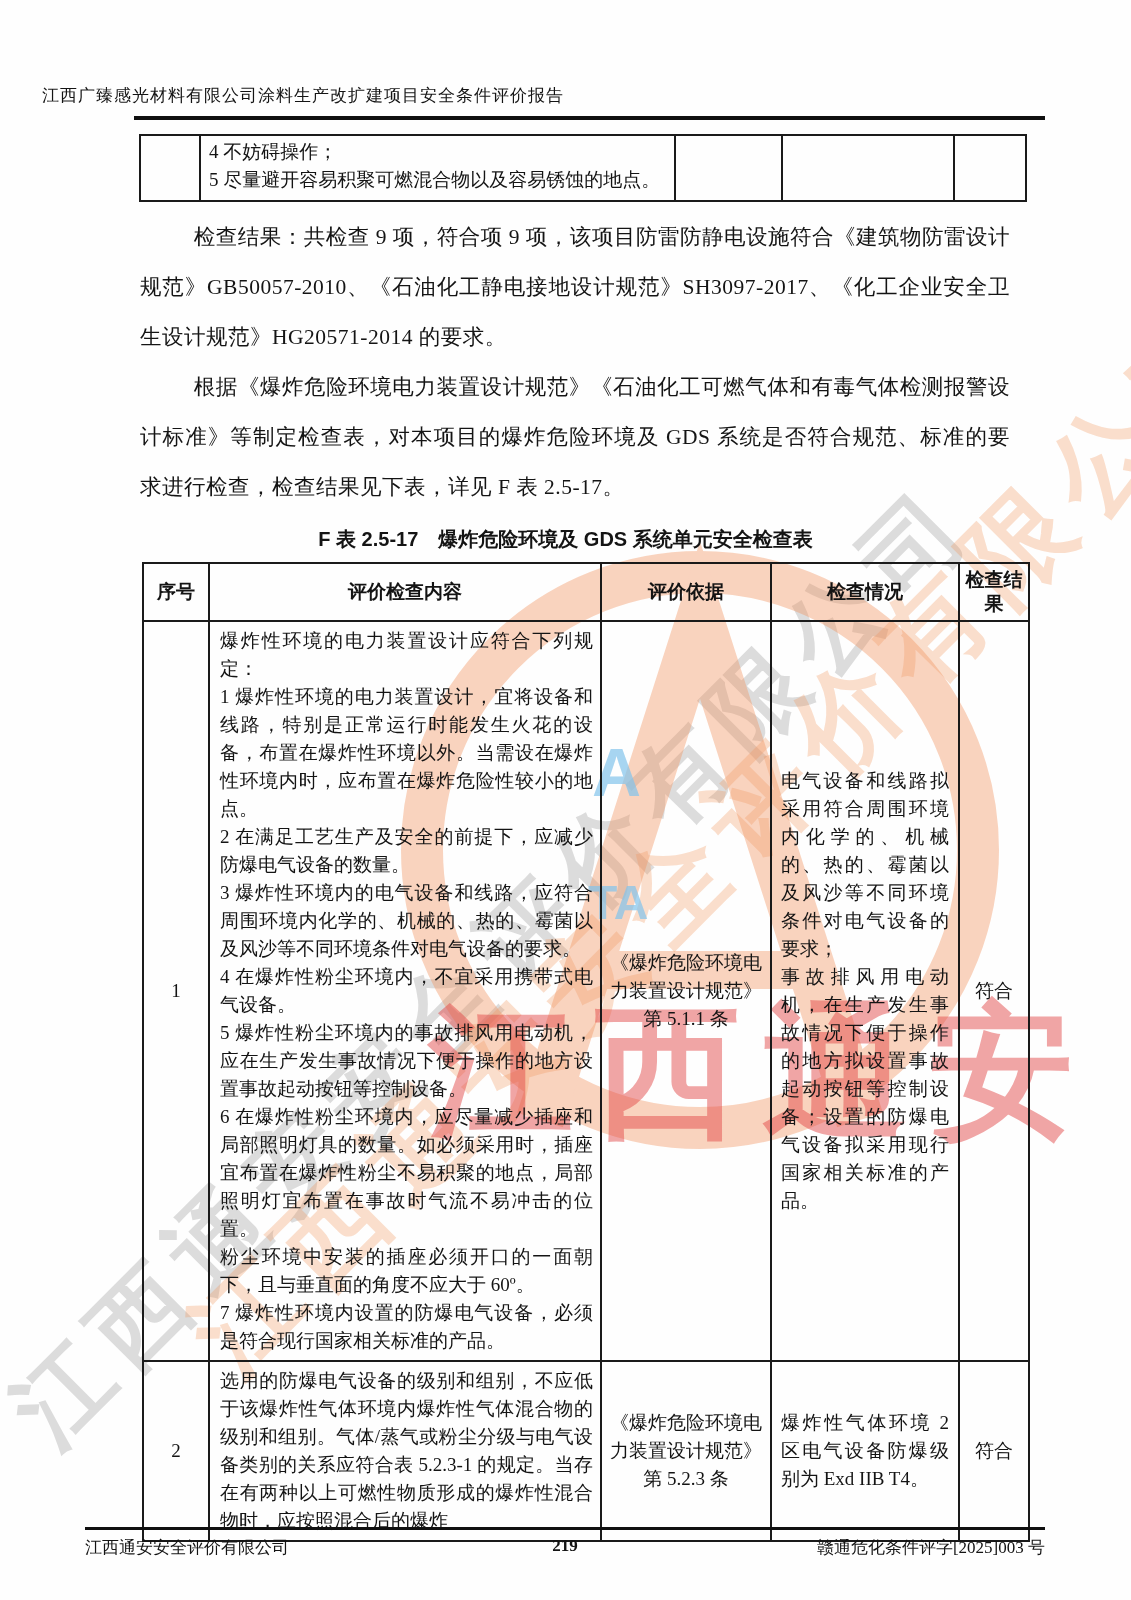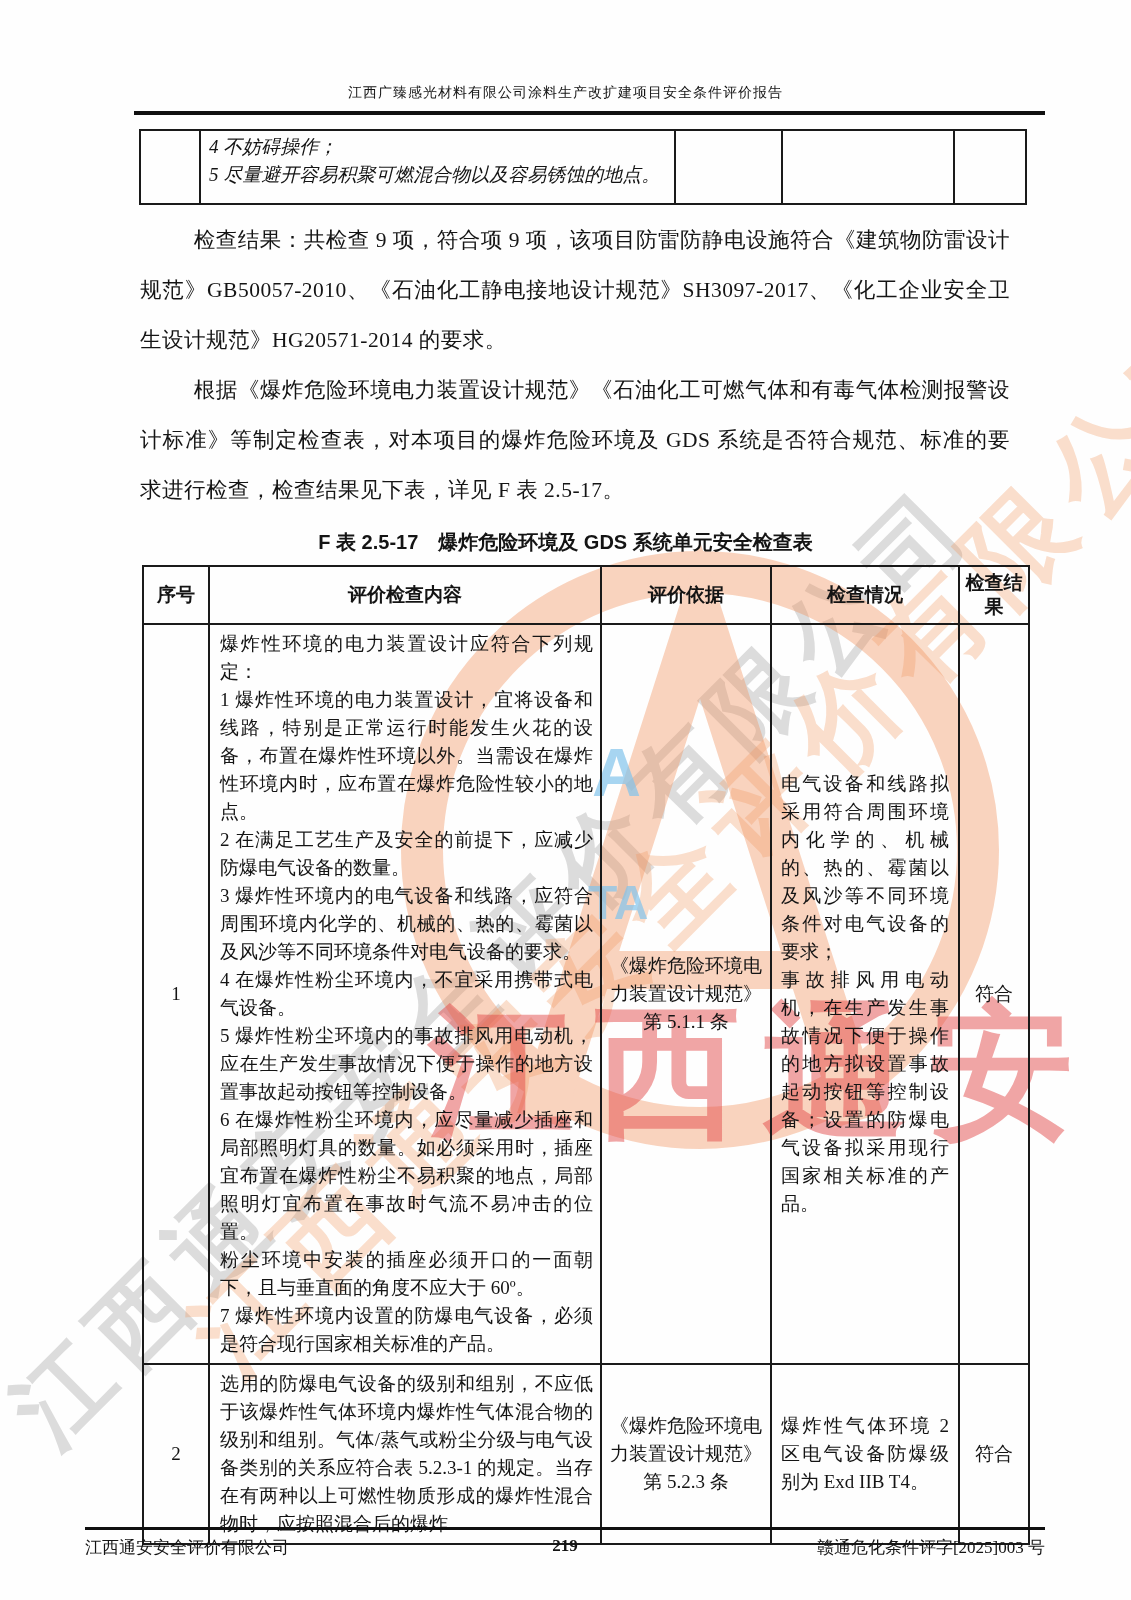--- a/index.html
+++ b/index.html
@@ -23,28 +23,28 @@
                 color:rgba(130,195,235,0.70); font-family:"Liberation Sans",sans-serif; line-height:1;}
   .wm-blue-ta { position:absolute; left:588px; top:846px; font-size:48px; font-weight:bold;
                 color:rgba(130,195,235,0.70); font-family:"Liberation Sans",sans-serif; line-height:1;margin-top:33px;}
   .wm-red {
     position:absolute; left:428px; top:985px; font-size:145px; font-weight:bold;
     letter-spacing:22px; line-height:1.2; color:rgba(225,70,70,0.48);
     font-family:"Liberation Sans","DejaVu Sans",sans-serif; white-space:nowrap;
   }
   
   .content { position:relative; z-index:1; }
-  .doc-header { padding-top:84px; text-align:center; font-size:14px; letter-spacing:1px; }
+  .doc-header { padding-top:84px; text-align:left; font-size:17px; letter-spacing:1px;padding-left:42px; }
   .header-rule { margin:9px 0 0 134px; width:911px; height:4px; background:#101010; }
 
   table { border-collapse:collapse; table-layout:fixed; }
   td,th { border:2px solid #1a1a1a; font-size:19px; line-height:28px; }
 
   .prev-table { margin:14px 0 0 139px; width:886px; }
-  .prev-table td { height:74px;font-style:italic; }
+  .prev-table td { height:66px; }
   .prev-table .cell-content { vertical-align:top; padding:2px 6px 2px 8px; white-space:pre-line; text-align:justify; }
 
   .paragraphs { margin:10px 140px 0 140px; width:870px; }
   .paragraphs p {
     font-size:21.5px; line-height:50px; text-align:justify; text-align-last:left;
     text-indent:2.5em; letter-spacing:0.5px; white-space:normal;
   }
   .table-title {
     margin-top:13px; text-align:center; font-size:20px; font-weight:bold;
     font-family:"Liberation Sans","DejaVu Sans",sans-serif; line-height:28px;

